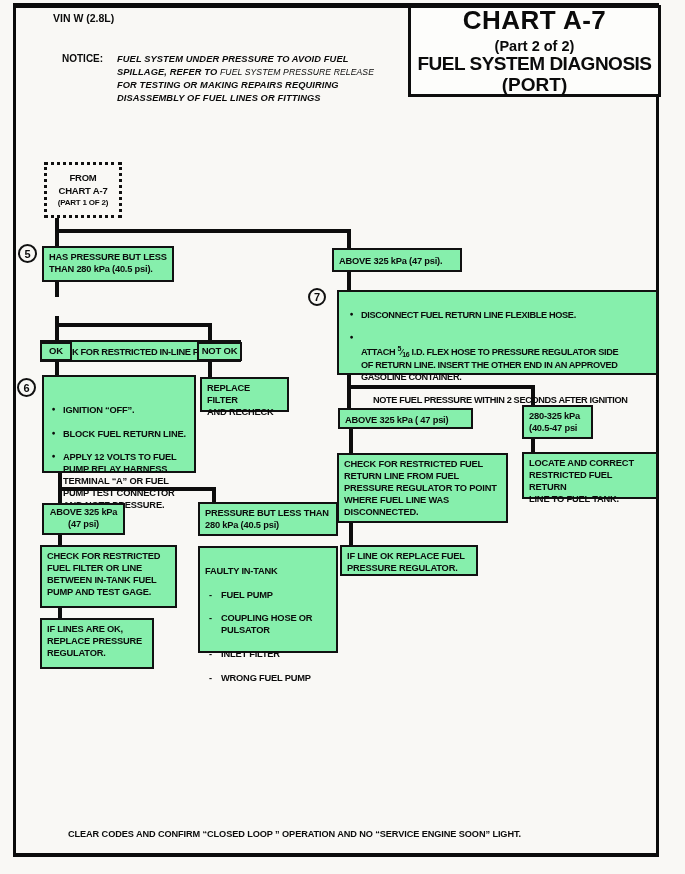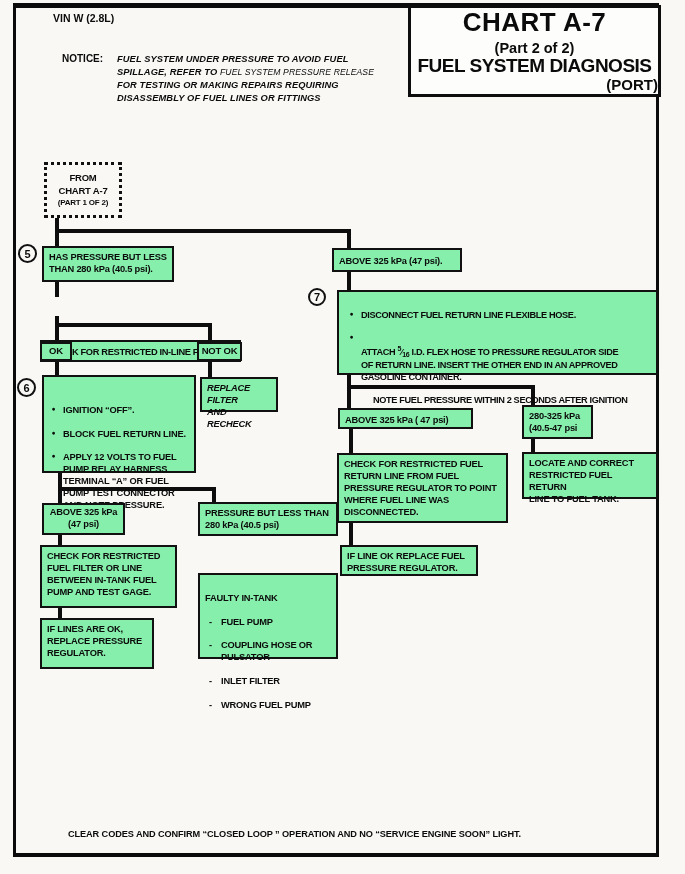--- a/index.html
+++ b/index.html
@@ -35,21 +35,21 @@
     font-weight:700;font-size:11px;
   }
   .titlebox{
     position:absolute;left:408px;top:5px;width:253px;height:92px;box-sizing:border-box;
     border:3px solid #0d0d0d;background:#fdfdfb;text-align:center;
     display:flex;flex-direction:column;justify-content:center;
   }
   .titlebox .t1{font-size:26px;font-weight:700;letter-spacing:0.5px;line-height:1.05;}
   .titlebox .t2{font-size:14.5px;font-weight:700;margin-top:4px;line-height:1.05;}
   .titlebox .t3{font-size:19px;font-weight:700;letter-spacing:-0.5px;line-height:1.1;}
-  .titlebox .t4{font-size:15px;font-weight:700;line-height:1.05;text-align:right;}
+  .titlebox .t4{font-size:19px;font-weight:700;line-height:1.05;}
   .vin{position:absolute;left:53px;top:12px;font-size:10.5px;font-weight:700;}
   .noticeLabel{position:absolute;left:62px;top:53px;font-size:10px;font-weight:700;}
   .noticeText{
     position:absolute;left:117px;top:53px;width:268px;
     font-size:9.3px;font-weight:700;font-style:italic;line-height:13px;letter-spacing:0.1px;
   }
   .noticeText .light{font-weight:400;font-size:8.6px;}
   .brow{display:flex;gap:5px;}
   .blt{width:9px;flex:none;text-align:center;}
   .btxt{white-space:pre-line;}
@@ -146,39 +146,39 @@
     <div class="brow">
       <span class="blt" style="font-size:6.5px;">●</span>
       <span class="btxt">APPLY 12 VOLTS TO FUEL
 PUMP RELAY HARNESS
 TERMINAL “A” OR FUEL
 PUMP TEST CONNECTOR
 AND NOTE PRESSURE.</span>
     </div>
   </div>
 
-  <div class="fbox" style="left:200px;top:377px;width:78px;height:35px;font-style:italic;">REPLACE FILTER
+  <div class="fbox" style="left:200px;top:377px;width:89px;height:35px;">REPLACE FILTER
 AND RECHECK</div>
 
   <div class="fbox center" style="left:42px;top:503px;width:83px;height:32px;white-space:pre-line;">ABOVE 325 kPa
 (47 psi)</div>
 
   <div class="fbox" style="left:198px;top:502px;width:140px;height:34px;">PRESSURE BUT LESS THAN
 280 kPa (40.5 psi)</div>
 
   <div class="fbox" style="left:40px;top:618px;width:114px;height:51px;">IF LINES ARE  OK,
 REPLACE PRESSURE
 REGULATOR.</div>
 
   <div class="fbox" style="left:40px;top:545px;width:137px;height:63px;">CHECK FOR RESTRICTED
 FUEL FILTER OR  LINE
 BETWEEN IN-TANK FUEL
 PUMP AND TEST GAGE.</div>
 
-  <div class="fbox" style="left:198px;top:573px;width:140px;height:86px;padding-top:6px;">
+  <div class="fbox" style="left:198px;top:546px;width:140px;height:107px;padding-top:6px;">
     <div>FAULTY IN-TANK</div>
     <div class="drow">
       <span class="dsh">-</span>
       <span class="btxt">FUEL PUMP</span>
     </div>
     <div class="drow">
       <span class="dsh">-</span>
       <span class="btxt">COUPLING HOSE OR
 PULSATOR</span>
     </div>

